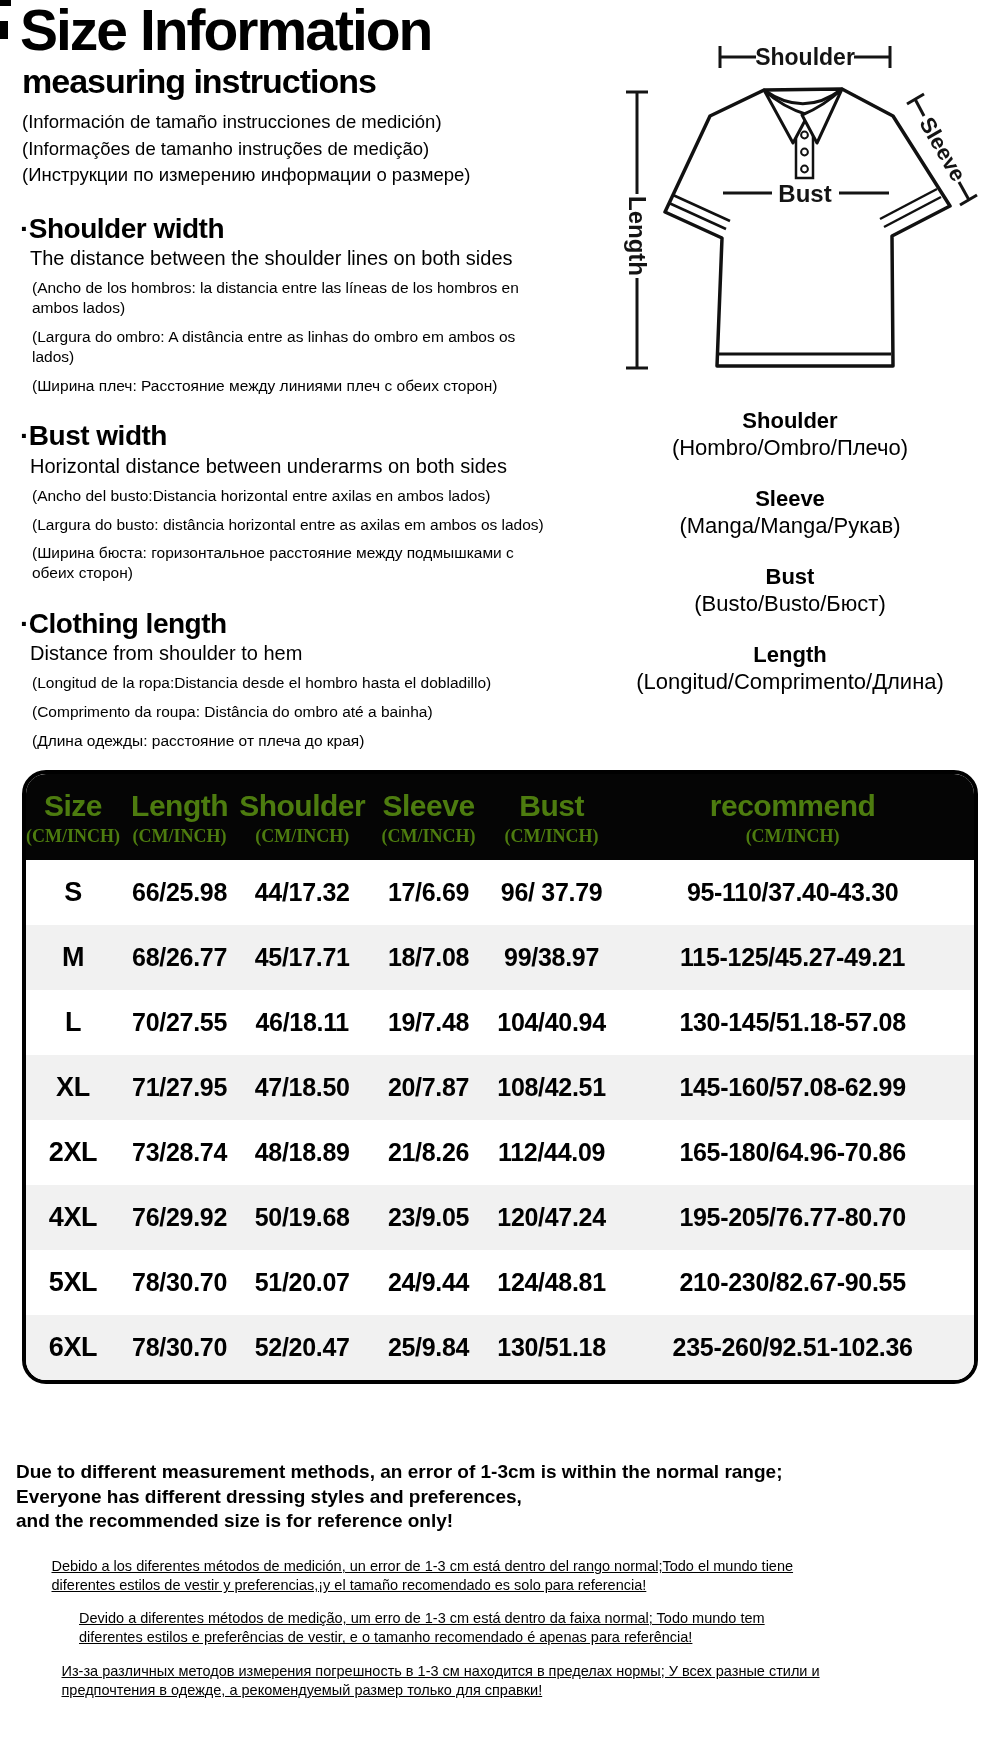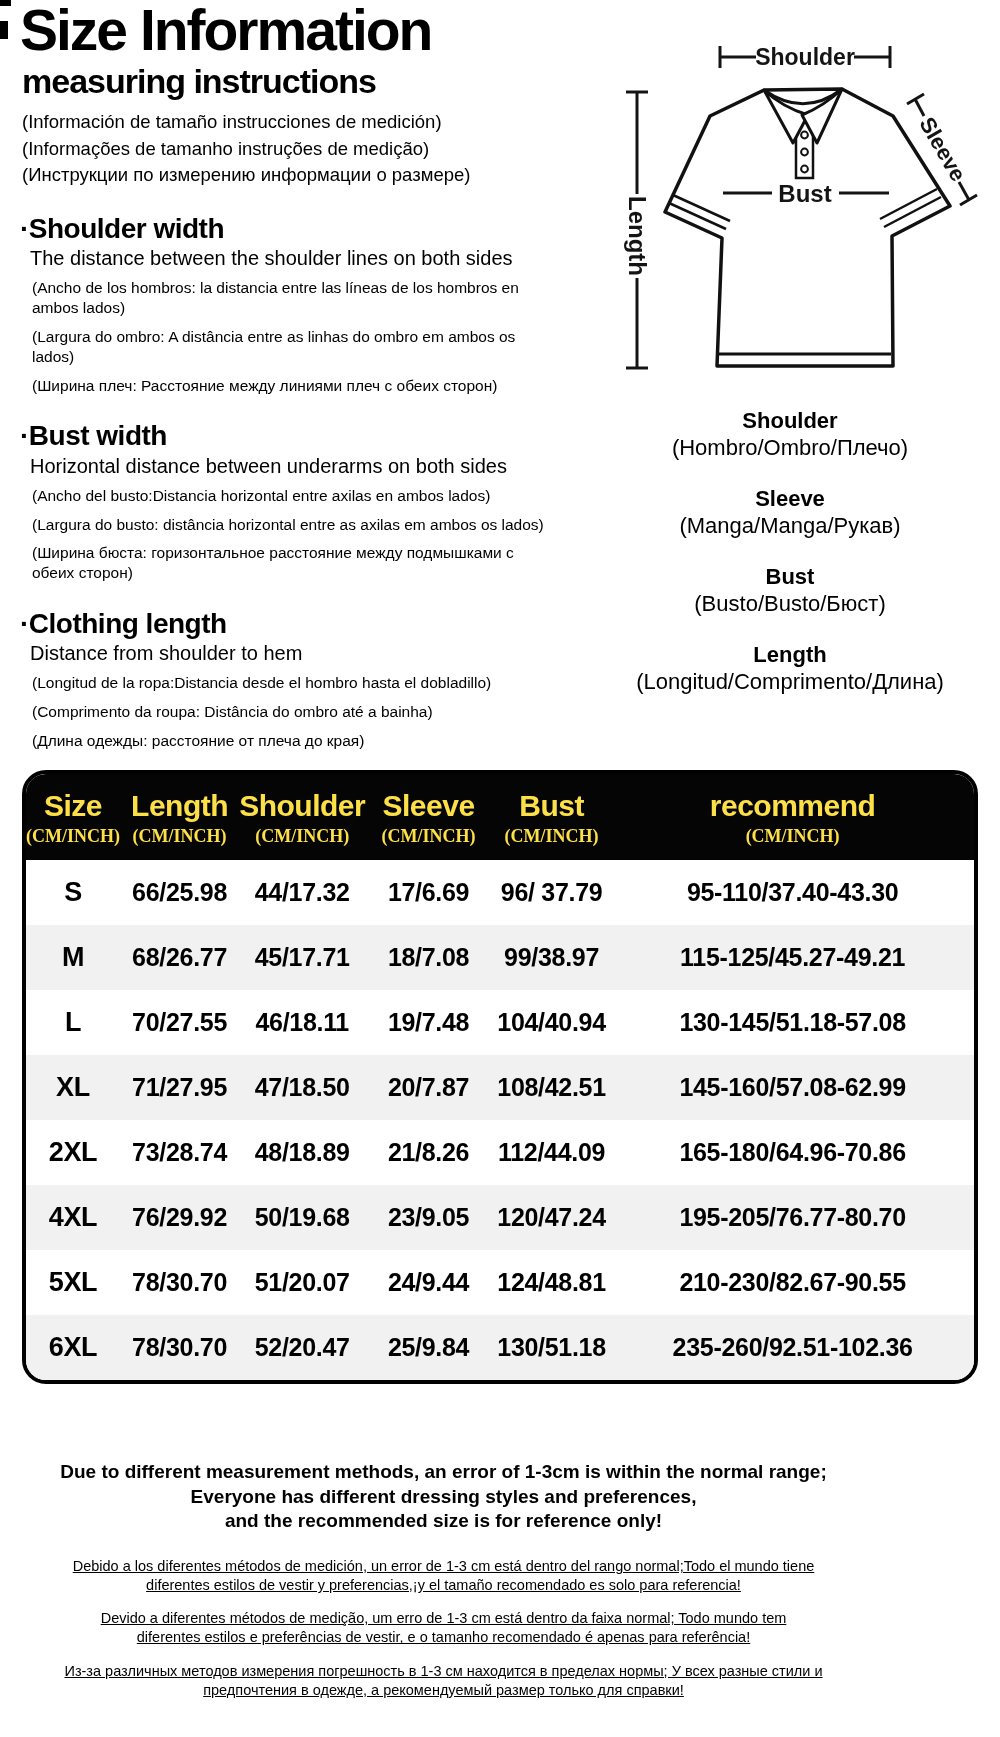--- a/index.html
+++ b/index.html
@@ -31,32 +31,32 @@
   .m-name { font-size:22px; font-weight:700; line-height:26px; }
   .m-trans { font-size:22px; line-height:27px; }
 
   
   .size-table-wrap {
     position:absolute; left:22px; top:770px; width:948px;
     border:4px solid #000; border-radius:24px; overflow:hidden; background:#fff;
   }
   table.size-table { width:100%; border-collapse:collapse; }
   .size-table thead tr { background:#050505; }
-  .size-table th { padding:15px 0 13px; color:#fde047; font-weight:700; }
+  .size-table th { padding:15px 0 13px; color:#4d7c0f; font-weight:700; }
   .h-lbl { display:block; font-size:30px; line-height:1.12; letter-spacing:-0.5px; }
   .h-sub { display:block; font-size:18px; margin-top:3px; letter-spacing:0;font-family:Liberation Serif, serif; }
   .size-table td {
     height:63px; text-align:center; vertical-align:middle;
     font-size:25px; font-weight:700; letter-spacing:-0.3px; white-space:nowrap;
   }
   .size-table td:first-child { font-size:27px; }
   .size-table tbody tr:nth-child(even) { background:#f1f1f1; }
 
   
-  .footer { position:absolute; left:8px; top:1460px; width:871px; text-align:center; }
+  .footer { position:absolute; left:16px; top:1460px; width:871px; }
   .f-en { font-size:19px; font-weight:700; line-height:1.3; }
   .f-note { font-size:14.5px; line-height:1.32; margin:0 auto;text-decoration:underline; }
   .f-es { margin-top:23px; max-width:800px; }
   .f-pt { margin-top:14px; max-width:745px; }
   .f-ru { margin-top:14px; max-width:780px; }
 </style>
 </head>
 <body>
 
 <div class="page">

